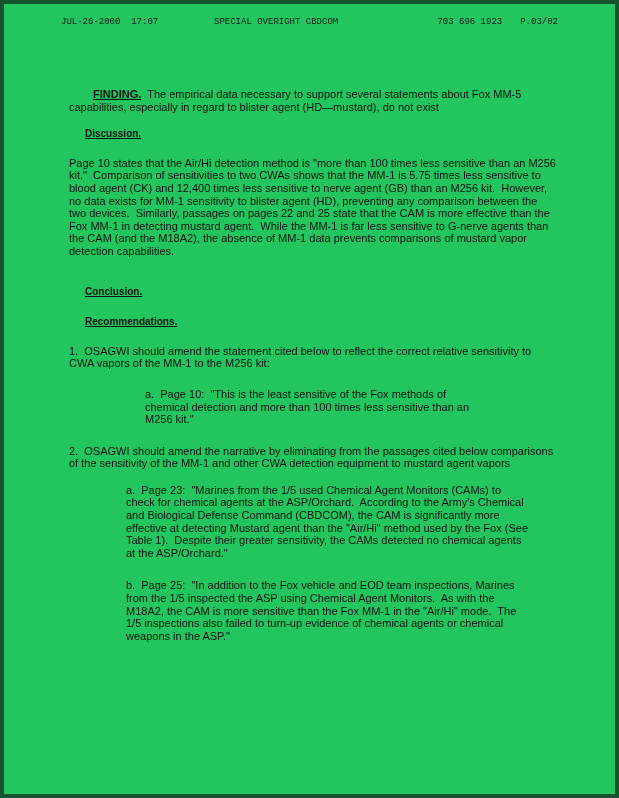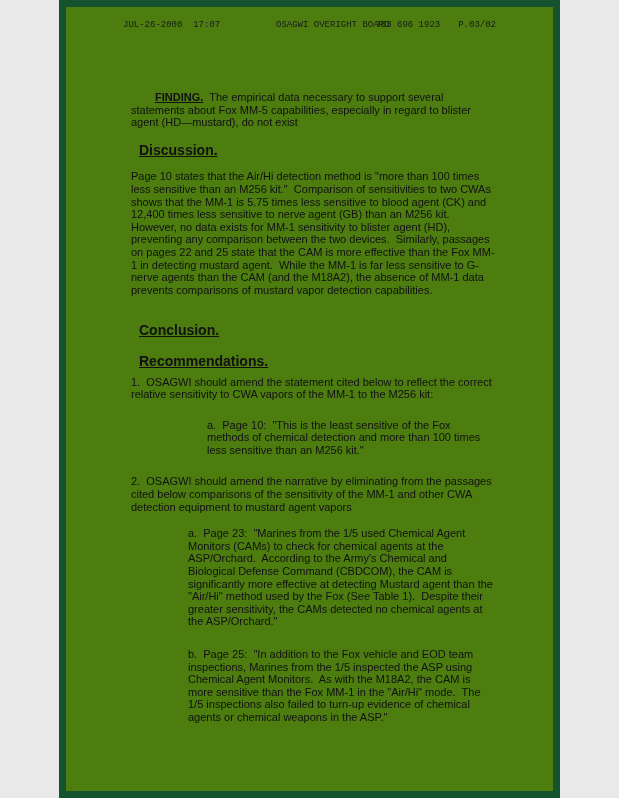--- a/index.html
+++ b/index.html
@@ -1,22 +1,22 @@
 <!DOCTYPE html>
 <html><head>
 <meta charset="utf-8">
 <style>
   html, body { margin: 0; padding: 0; background: #e9e9e9; }
   .page {
     position: relative;
-    width: 501px;
+    width: 619px;
     height: 798px;
     margin: 0 auto;
-    background: #4d7c0f;
-    border: 7px solid #14532d;
+    background: #22c55e;
+    border: 4px solid #14532d;
     box-sizing: border-box;
     font-family: "Liberation Sans", "DejaVu Sans", sans-serif;
     color: #111111;
     overflow: hidden;
   }
   .fax-header {
     position: relative;
     height: 24px;
     font-family: "Liberation Mono", "DejaVu Sans Mono", monospace;
     font-size: 9px;
@@ -29,22 +29,22 @@
   .content {
     padding: 0 58px 0 65px;
     font-size: 11px;
     line-height: 12.6px;
   }
   .para {
     margin: 0;
     white-space: pre-wrap;
   }
   .section-heading {
-    margin: 8px;
-    font-size: 14px;
+    margin: 16px;
+    font-size: 10px;
     line-height: 12.6px;
     font-weight: bold;
     text-decoration: underline;
   }
   .h-inline { font-weight: bold; text-decoration: underline; padding-left: 24px; }
   .finding            { margin-top: 60px; }
   .heading-discussion { margin-top: 15px; }
   .para-discussion    { margin-top: 14px; }
   .heading-conclusion { margin-top: 28px; }
   .para-conclusion    { margin-top: 1px; }
@@ -55,21 +55,21 @@
   .quote-2a           { margin-top: 14px; margin-left: 57px; max-width: 402px; }
   .quote-2b           { margin-top: 20px; margin-left: 57px; max-width: 402px; }
 </style>
 </head>
 <body>
 
 <div class="page">
 
   <header class="fax-header">
     <span class="fh-left">JUL-26-2000  17:07</span>
-    <span class="fh-center">OSAGWI OVERIGHT BOARD</span>
+    <span class="fh-center">SPECIAL OVERIGHT CBDCOM</span>
     <span class="fh-right">
       <span>703 696 1923</span>
       <span>P.03/02</span>
     </span>
   </header>
 
   <main class="content">
 
     <p class="para finding"><span class="h-inline">FINDING.</span><span>  The empirical data necessary to support several statements about Fox MM-5 capabilities, especially in regard to blister agent (HD—mustard), do not exist</span></p>
 

